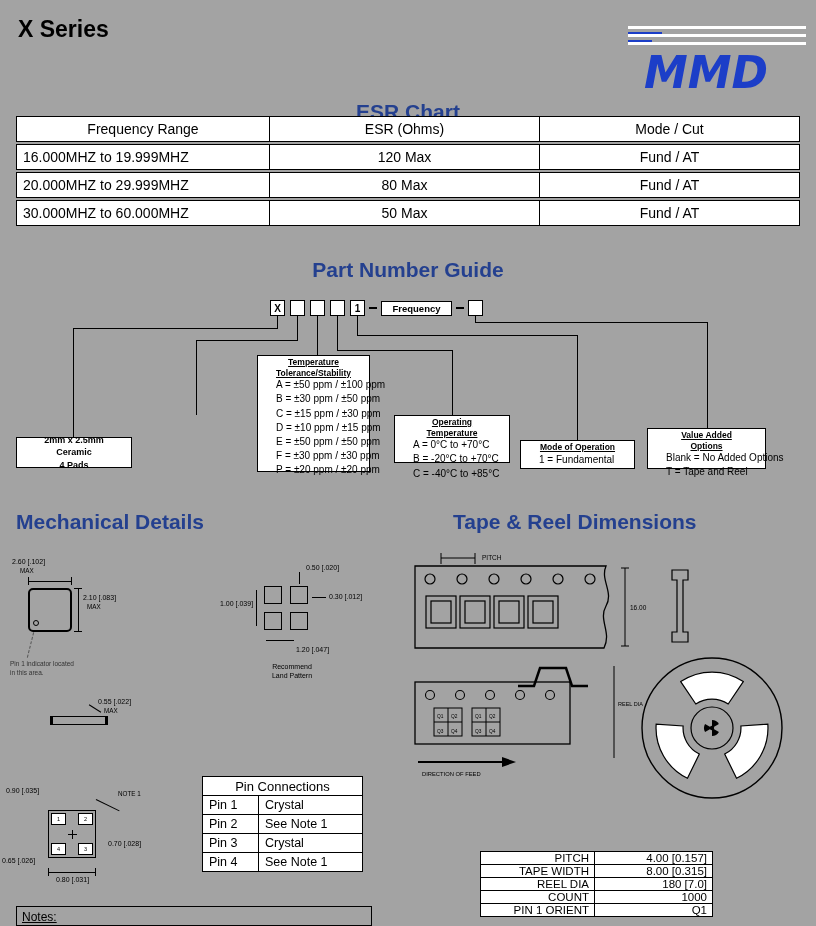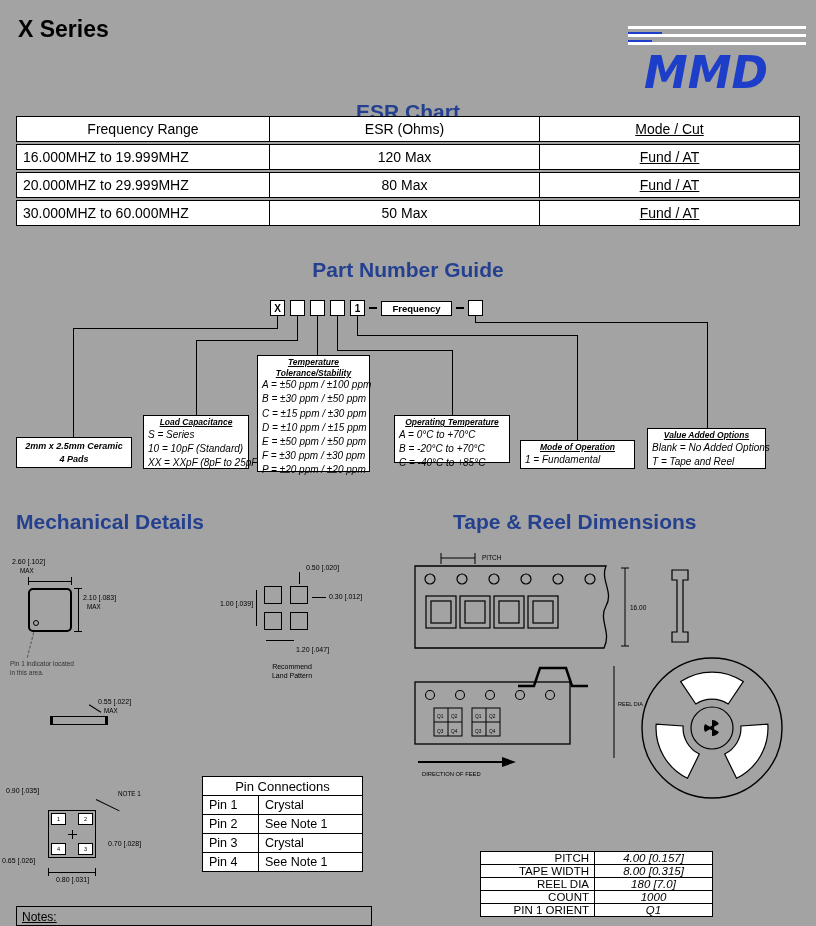--- a/index.html
+++ b/index.html
@@ -20,27 +20,27 @@
                color:#1C3EC8;margin-top:40px; }
   .logo-stripe { position:absolute; left:0; width:100%; height:3px; background:#fff; }
   .logo-bar { position:absolute; background:#1C3EC8; height:4px; }
 
   
   .esr { position:absolute; left:16px; top:116px; width:784px; }
   .esr-row { display:flex; border:1px solid #000; margin-bottom:2px; height:26px; font-size:14px; background:#fff; }
   .esr-row > div { height:100%; display:flex; align-items:center; }
   .c1 { width:253px; padding-left:6px; border-right:1px solid #000; }
   .c2 { width:270px; justify-content:center; border-right:1px solid #000; }
-  .c3 { flex:1; justify-content:center;text-decoration:underline; }
+  .c3 { flex:1; justify-content:center; }
   .esr-head .c1 { justify-content:center; padding-left:0; }
 
   
   .pn-box { position:absolute; border:1.3px solid #000; background:#fff; display:flex;
             align-items:center; justify-content:center; font-size:10px; font-weight:bold; }
-  .desc { position:absolute; border:1.3px solid #000; background:#fff; padding:1px 2px;font-style:italic; }
+  .desc { position:absolute; border:1.3px solid #000; background:#fff; padding:1px 16px; }
   .desc .dt { font-weight:bold; text-decoration:underline; text-align:center; font-size:8.5px; line-height:1.25; }
   .desc .dl { font-size:10px; line-height:1.42; padding-left:2px; white-space:nowrap; }
   .desc.bold-center { display:flex; flex-direction:column; justify-content:center; }
   .desc.bold-center div { font-weight:bold; font-size:9px; text-align:center; line-height:1.35; }
 
   
   .dim { position:absolute; font-size:7px; white-space:nowrap; }
   .dim6 { position:absolute; font-size:6.3px; white-space:nowrap; }
   .note-txt { position:absolute; font-size:6.5px; color:#333; line-height:1.35; }
   .pad { position:absolute; border:1.2px solid #000; background:#fff; font-size:5.5px;
@@ -53,21 +53,21 @@
   .pin-table td.pv { width:104px; }
 
   .notes-box { position:absolute; left:16px; top:906px; width:356px; height:20px; border:1.2px solid #000; }
   .notes-box span { font-size:12px; text-decoration:underline; margin:2px 0 0 5px; display:inline-block; }
 
   
   svg text { font-family:"Liberation Sans", sans-serif; fill:#000; }
   .tr-table { position:absolute; left:480px; top:851px; border-collapse:collapse; font-size:11.5px; background:#fff; }
   .tr-table td { border:1px solid #000; height:13px; padding:0 5px; }
   .tr-table td.k { width:114px; text-align:right; }
-  .tr-table td.v { width:118px; text-align:center;font-style:italic; }
+  .tr-table td.v { width:118px; text-align:right; }
 </style>
 </head>
 <body>
 
 <div class="page">
 
   <div class="page-title">X Series</div>
   <div class="logo">
     <div class="logo-bar" style="left:0;top:24px;width:34px;"></div>
     <div class="logo-bar" style="left:0;top:32px;width:24px;"></div>
@@ -127,26 +127,20 @@
   <div class="ln" style="left:73px;top:328px;width:1px;height:109px;"></div>
   <div class="ln" style="left:196px;top:340px;width:1px;height:75px;"></div>
   <div class="ln" style="left:452px;top:350px;width:1px;height:65px;"></div>
   <div class="ln" style="left:577px;top:335px;width:1px;height:105px;"></div>
   <div class="ln" style="left:707px;top:322px;width:1px;height:106px;"></div>
 
   <div class="desc bold-center" style="left:16px;top:437px;width:116px;height:31px;">
     <div>2mm x 2.5mm Ceramic</div>
     <div>4 Pads</div>
   </div>
-  <div class="desc" style="left:143px;top:415px;width:106px;height:54px;">
-    <div class="dt">Load Capacitance</div>
-    <div class="dl">S = Series</div>
-    <div class="dl">10 = 10pF (Standard)</div>
-    <div class="dl">XX = XXpF (8pF to 25pF)</div>
-  </div>
   <div class="desc" style="left:257px;top:355px;width:113px;height:117px;">
     <div class="dt">Temperature</div>
     <div class="dt">Tolerance/Stability</div>
     <div class="dl">A = ±50 ppm / ±100 ppm</div>
     <div class="dl">B = ±30 ppm / ±50 ppm</div>
     <div class="dl">C = ±15 ppm / ±30 ppm</div>
     <div class="dl">D = ±10 ppm / ±15 ppm</div>
     <div class="dl">E = ±50 ppm / ±50 ppm</div>
     <div class="dl">F = ±30 ppm / ±30 ppm</div>
     <div class="dl">P = ±20 ppm / ±20 ppm</div>

